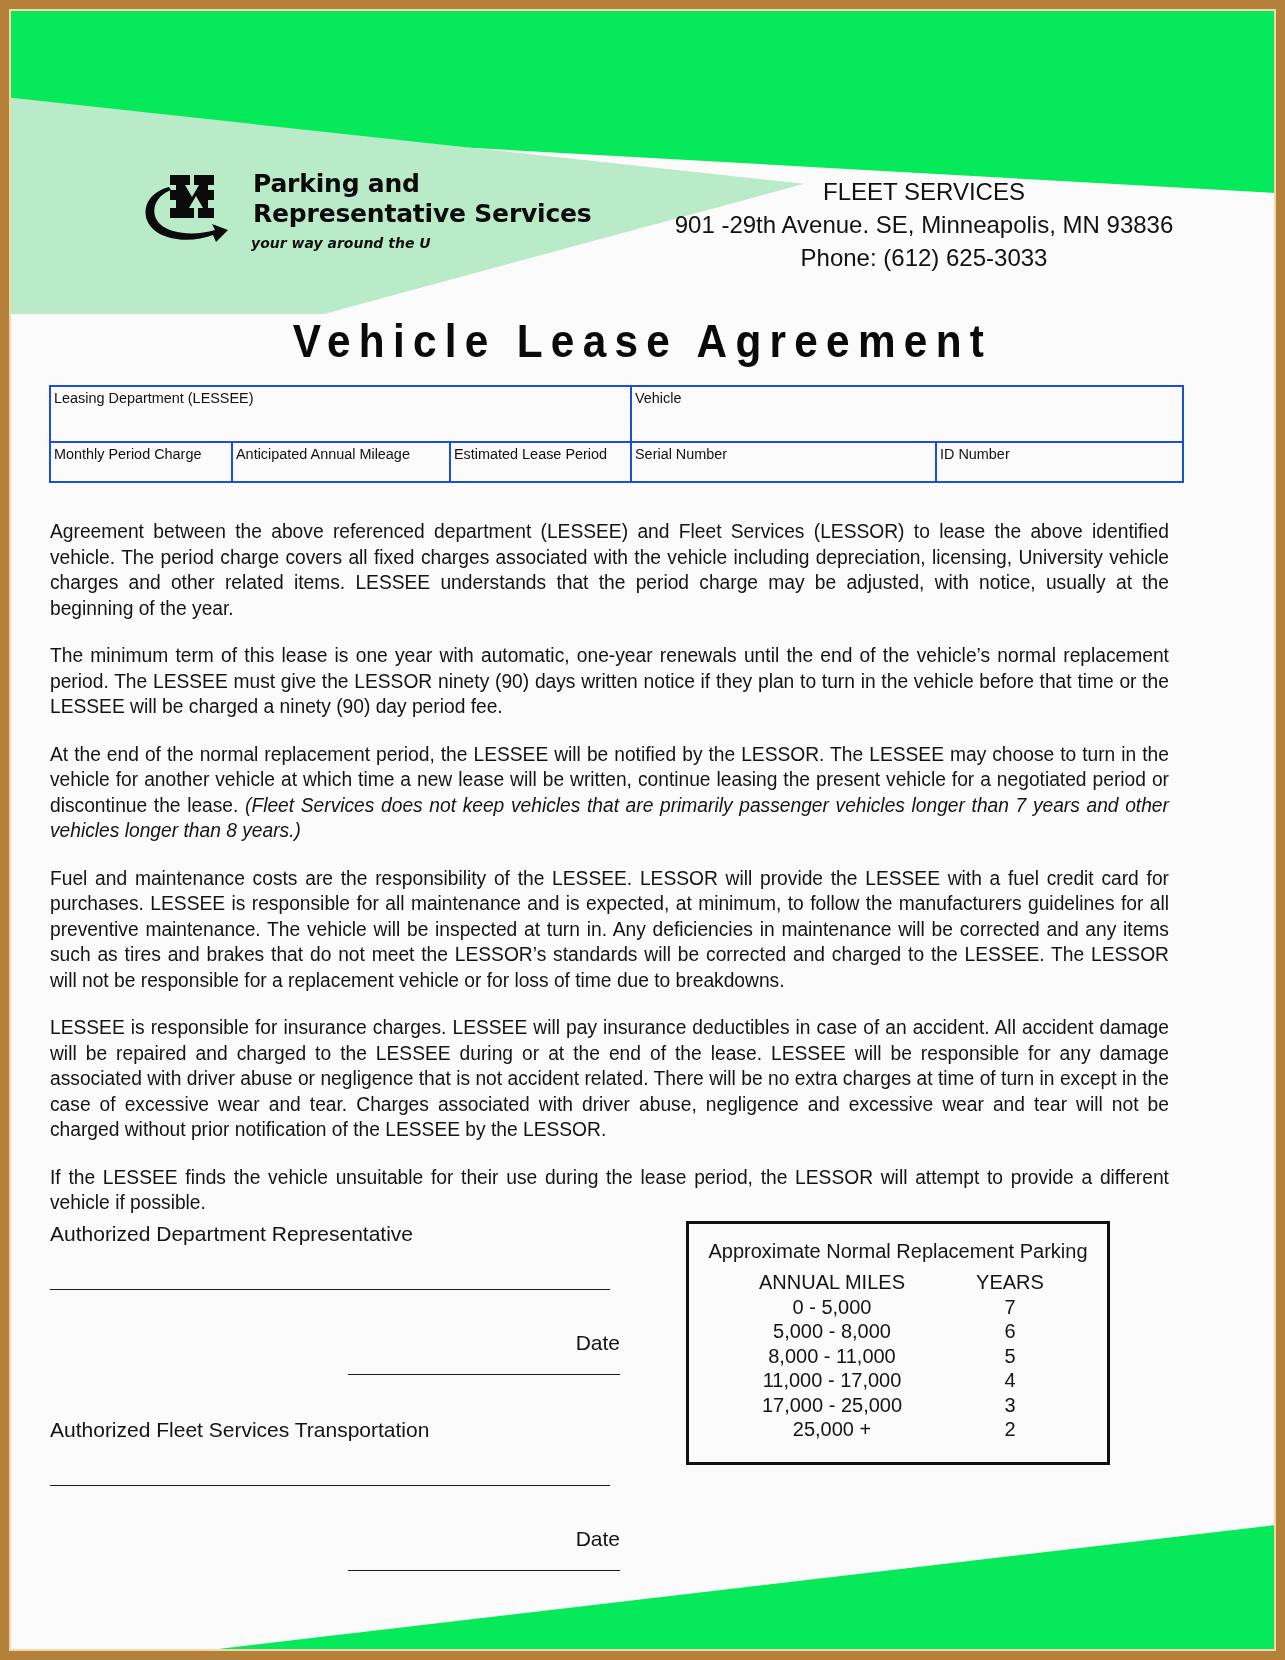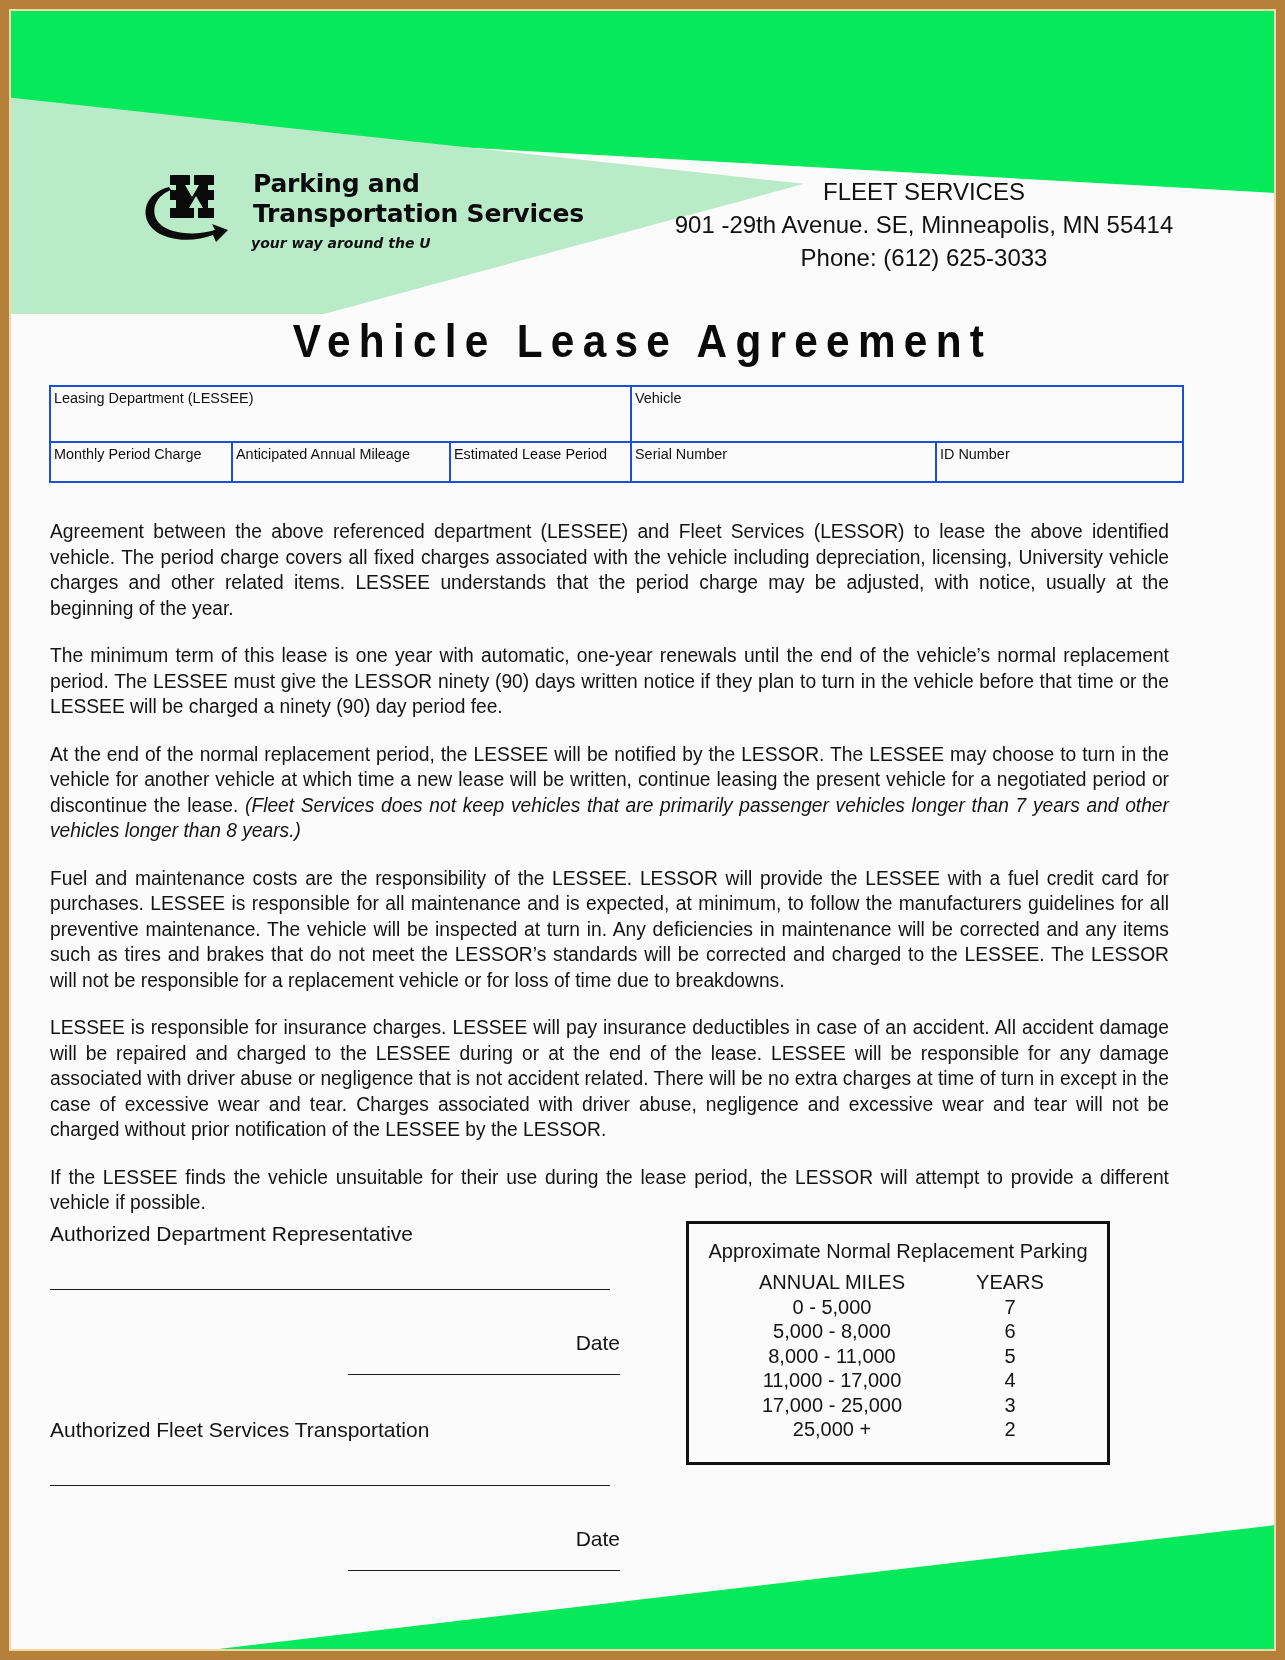--- a/index.html
+++ b/index.html
@@ -290,28 +290,28 @@
       <div class="header">
         <div class="logo-block">
           <div class="logo-mark">
             <svg viewBox="0 0 108 76" width="108" height="76" aria-hidden="true">
               <path d="M33 6 h20 v10 h-5 l7 12 l7 -12 h-5 V6 h20 v10 h-6 v5 h6 v10 h-6 v8 h6 v10 H61 V39 h5 l-7 -12 l-7 12 h5 v10 H33 V39 h6 v-8 h-6 V21 h6 v-5 h-6 z" fill="#0b0b0b"></path>
               <path d="M32 18 C8 24 2 46 16 60 C28 72 56 74 76 66 l3 7 l12 -12 l-16 -6 l3 6 C58 67 33 65 23 55 C13 45 16 28 34 21 z" fill="#0b0b0b"></path>
             </svg>
           </div>
           <div class="logo-words">
             <div class="logo-line1">Parking and</div>
-            <div class="logo-line2">Transportation Services</div>
+            <div class="logo-line2">Representative Services</div>
           </div>
         </div>
         <div class="logo-tag" style="position:absolute;left:128px;top:62px;">your way around the U</div>
 
         <div class="addr-block">
           <div class="addr-line">FLEET SERVICES</div>
-          <div class="addr-line">901 -29th Avenue. SE, Minneapolis, MN 55414</div>
+          <div class="addr-line">901 -29th Avenue. SE, Minneapolis, MN 93836</div>
           <div class="addr-line">Phone: (612) 625-3033</div>
         </div>
       </div>
 
       <div class="doc-title">Vehicle Lease Agreement</div>
 
       <table class="form-table">
         <tbody>
             <tr class="row-tall">
           <td colspan="3" style="width:566px;"><span>Leasing Department (LESSEE)</span></td>

